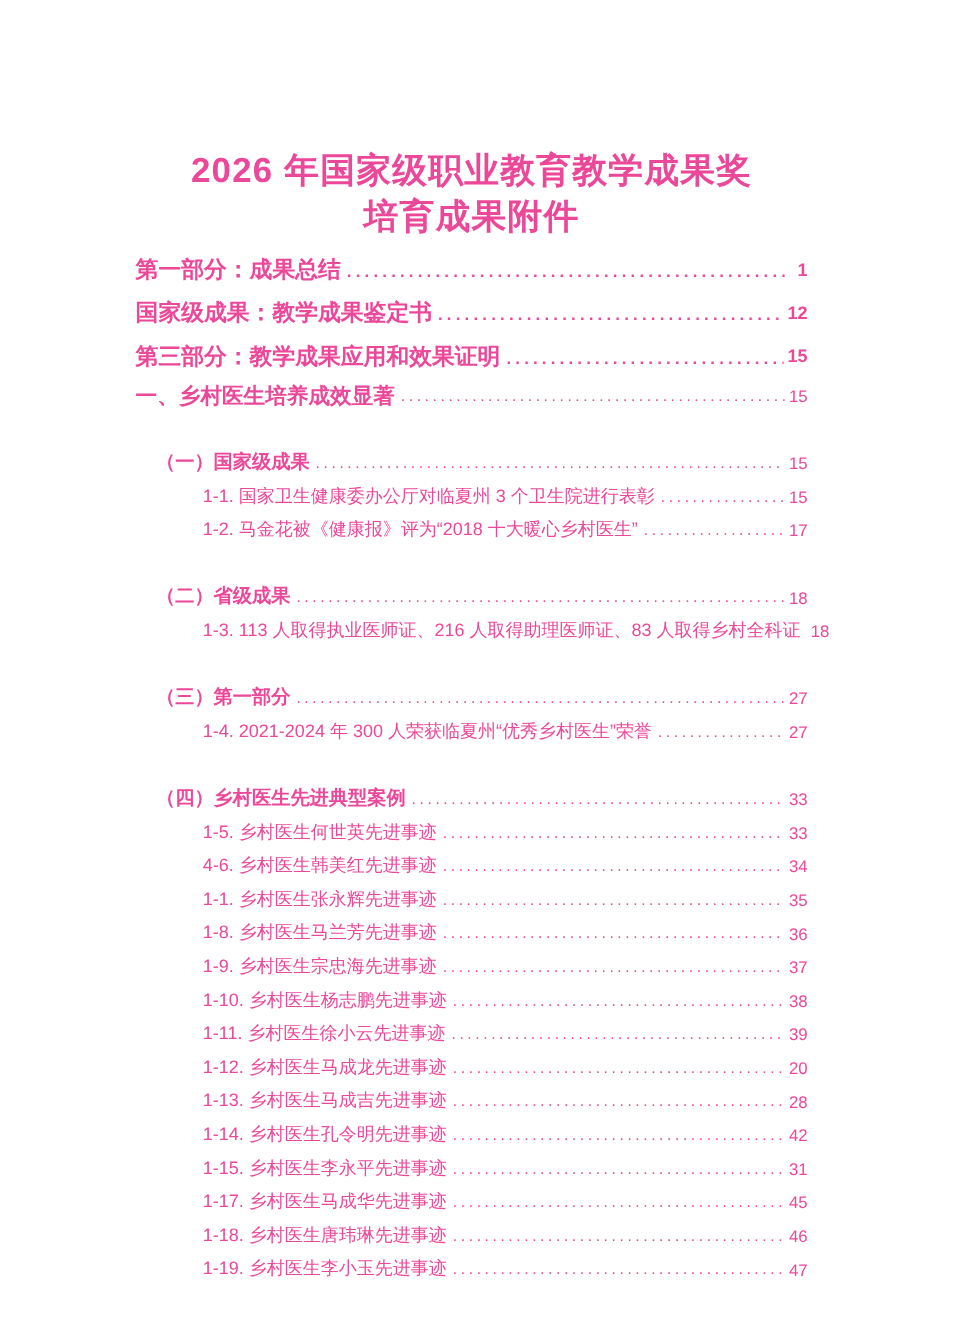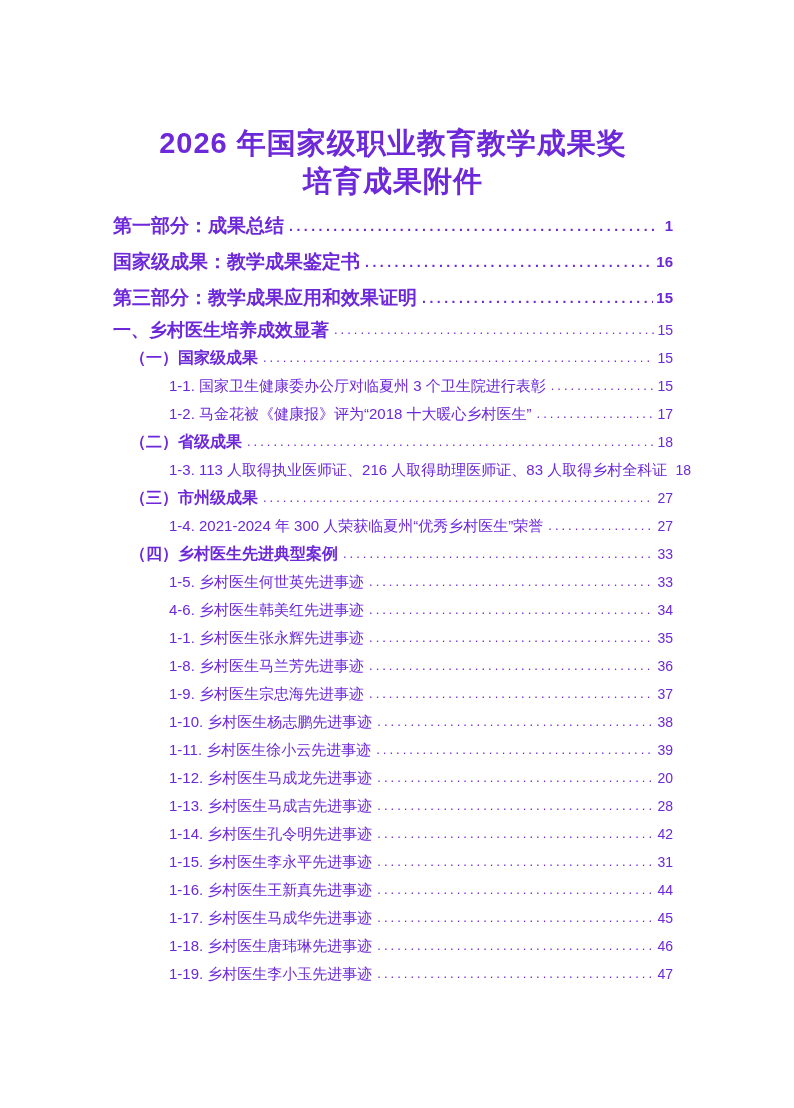--- a/index.html
+++ b/index.html
@@ -1,21 +1,21 @@
 <!DOCTYPE html>
 <html><head>
 <meta charset="utf-8">
 <style>
   html, body { margin: 0; padding: 0; background: #ffffff; }
   .doc-page {
     position: relative;
     width: 794px;
     height: 1108px;
     background: #ffffff;
-    color: #6d28d9;
+    color: #ec4899;
     font-family: "Liberation Sans", sans-serif;
     overflow: hidden;
   }
   .content {
     position: absolute;
     left: 113px;
     top: 124px;
     width: 560px;
   }
   .doc-title {
@@ -65,20 +65,21 @@
     line-height: 28px;
     font-size: 18px;
     font-weight: bold;
   }
   .row.l2 {
     height: 28px;
     line-height: 28px;
     font-size: 16px;
     font-weight: bold;
     padding-left: 17px;
+    margin-top: 28px;
   }
   .row.l3 {
     height: 28px;
     line-height: 28px;
     font-size: 15px;
     font-weight: normal;
     padding-left: 56px;
   }
 </style>
 </head>
@@ -95,21 +96,21 @@
     <div class="toc">
 
       <div class="row part">
         <span class="label">第一部分：成果总结</span>
         <span class="dots"></span>
         <span class="pg">1</span>
       </div>
       <div class="row part">
         <span class="label">国家级成果：教学成果鉴定书</span>
         <span class="dots"></span>
-        <span class="pg">16</span>
+        <span class="pg">12</span>
       </div>
       <div class="row part">
         <span class="label">第三部分：教学成果应用和效果证明</span>
         <span class="dots"></span>
         <span class="pg">15</span>
       </div>
 
       <div class="row l1">
         <span class="label">一、乡村医生培养成效显著</span>
         <span class="dots"></span>
@@ -134,21 +135,21 @@
         <span class="label">（二）省级成果</span>
         <span class="dots"></span>
         <span class="pg">18</span>
       </div>
       <div class="row l3">
         <span class="label">1-3. 113 人取得执业医师证、216 人取得助理医师证、83 人取得乡村全科证</span>
         <span class="dots"></span>
         <span class="pg">18</span>
       </div>
       <div class="row l2">
-        <span class="label">（三）市州级成果</span>
+        <span class="label">（三）第一部分</span>
         <span class="dots"></span>
         <span class="pg">27</span>
       </div>
       <div class="row l3">
         <span class="label">1-4. 2021-2024 年 300 人荣获临夏州“优秀乡村医生”荣誉</span>
         <span class="dots"></span>
         <span class="pg">27</span>
       </div>
       <div class="row l2">
         <span class="label">（四）乡村医生先进典型案例</span>
@@ -202,25 +203,20 @@
       </div>
       <div class="row l3">
         <span class="label">1-14. 乡村医生孔令明先进事迹</span>
         <span class="dots"></span>
         <span class="pg">42</span>
       </div>
       <div class="row l3">
         <span class="label">1-15. 乡村医生李永平先进事迹</span>
         <span class="dots"></span>
         <span class="pg">31</span>
-      </div>
-      <div class="row l3">
-        <span class="label">1-16. 乡村医生王新真先进事迹</span>
-        <span class="dots"></span>
-        <span class="pg">44</span>
       </div>
       <div class="row l3">
         <span class="label">1-17. 乡村医生马成华先进事迹</span>
         <span class="dots"></span>
         <span class="pg">45</span>
       </div>
       <div class="row l3">
         <span class="label">1-18. 乡村医生唐玮琳先进事迹</span>
         <span class="dots"></span>
         <span class="pg">46</span>

